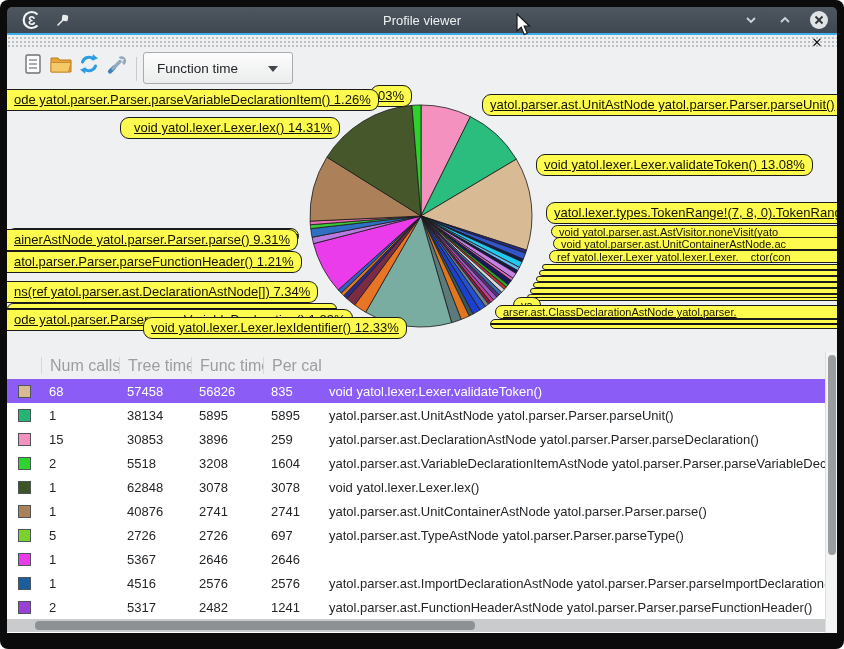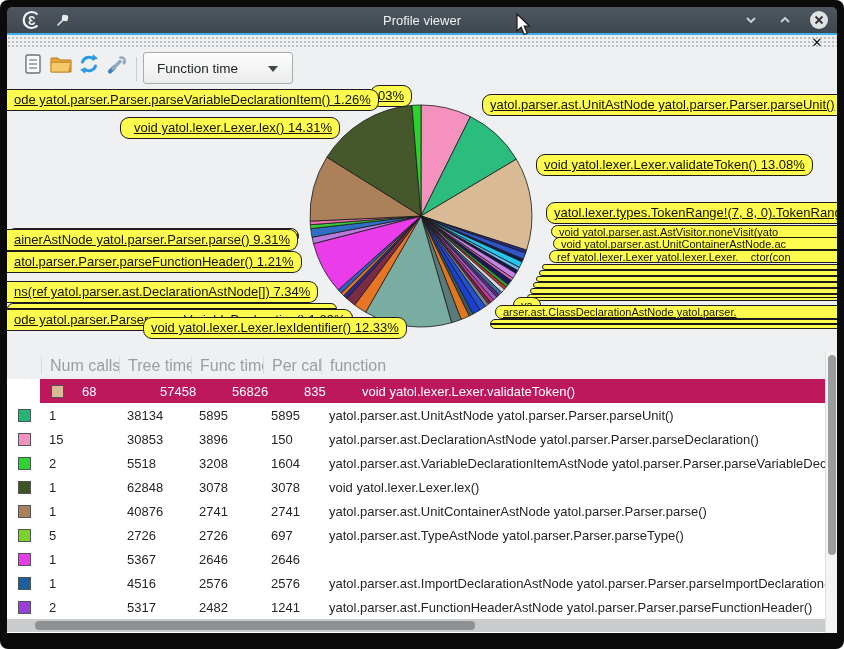--- a/index.html
+++ b/index.html
@@ -36,21 +36,21 @@
      padding:1px 7px 2px 7px;white-space:nowrap;color:#141400;font-size:13px;line-height:17px;
      overflow:hidden;text-decoration:underline;}
   .clip-left{border-top-left-radius:0;border-bottom-left-radius:0;border-left:none;}
   .squished{padding:0 7px;background:linear-gradient(#fdfb4e 38%,#141414 38%,#141414 62%,#fdfb4e 62%);}
   
   #table{position:absolute;left:0;top:317px;width:818px;height:281px;background:#ffffff;overflow:hidden;}
   #thead{display:flex;height:27px;background:#eff0f1;color:#9b9ea1;font-size:16px;align-items:center;}
   .hc{padding-left:8px;height:17px;line-height:17px;border-left:1px solid #d6d8da;}
   .hc:first-child{border-left:none;}
   .trow{display:flex;height:24px;align-items:center;font-size:13px;color:#232629;background:#fff;}
-  .trow.sel{background:#be185d;color:#ffffff;margin-left:33px;}
+  .trow.sel{background:#8b5cf6;color:#ffffff;}
   .cell{padding-left:8px;overflow:hidden;white-space:nowrap;}
   .c0{width:34px;display:flex;justify-content:flex-start;padding-left:11px;}
   .c1{width:78px;}.c2{width:72px;}.c3{width:72px;}.c4{width:58px;}.c5{flex:1;}
   .swatch{width:13px;height:13px;border:1px solid #50555a;}
   
   #vscroll{position:absolute;left:818px;top:317px;width:12px;height:281px;background:#f3f4f4;border-left:1px solid #dcdedf;}
   #vthumb{position:absolute;left:2px;top:3px;width:8px;height:200px;background:#9a9da0;border-radius:4px;}
   #hscroll{position:absolute;left:0px;top:584px;width:818px;height:13px;background:#c9cbcc;}
   #hthumb{position:absolute;left:28px;top:2px;width:440px;height:9px;background:#8e9193;border-radius:4px;}
   
@@ -214,21 +214,20 @@
         <div class="plabel squished" style="left: 483px; top: 284px; z-index: 5; min-width: 377px; height: 10px; line-height: 7px;"></div>
       </div>
 
     <div id="table">
       <div id="thead">
           <div class="hc cell c0"></div>
           <div class="hc cell c1">Num calls</div>
           <div class="hc cell c2">Tree time</div>
           <div class="hc cell c3">Func time</div>
           <div class="hc cell c4">Per call</div>
-          <div class="hc cell c5">function</div>
         </div>
       <div id="tbody">
           <div class="trow sel">
             <div class="cell c0">
               <div class="swatch" style="background: rgb(216, 187, 149);"></div>
             </div>
             <div class="cell c1">68</div>
             <div class="cell c2">57458</div>
             <div class="cell c3">56826</div>
             <div class="cell c4">835</div>
@@ -244,21 +243,21 @@
             <div class="cell c4">5895</div>
             <div class="cell c5">yatol.parser.ast.UnitAstNode yatol.parser.Parser.parseUnit()</div>
           </div>
           <div class="trow">
             <div class="cell c0">
               <div class="swatch" style="background: rgb(245, 145, 190);"></div>
             </div>
             <div class="cell c1">15</div>
             <div class="cell c2">30853</div>
             <div class="cell c3">3896</div>
-            <div class="cell c4">150</div>
+            <div class="cell c4">259</div>
             <div class="cell c5">yatol.parser.ast.DeclarationAstNode yatol.parser.Parser.parseDeclaration()</div>
           </div>
           <div class="trow">
             <div class="cell c0">
               <div class="swatch" style="background: rgb(46, 212, 46);"></div>
             </div>
             <div class="cell c1">2</div>
             <div class="cell c2">5518</div>
             <div class="cell c3">3208</div>
             <div class="cell c4">1604</div>

